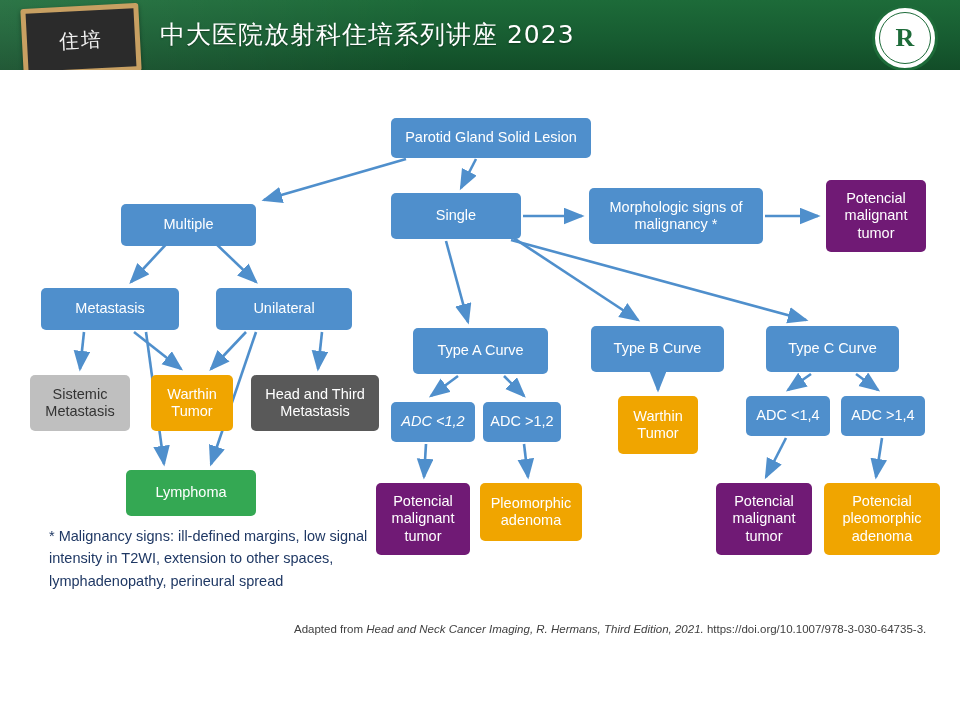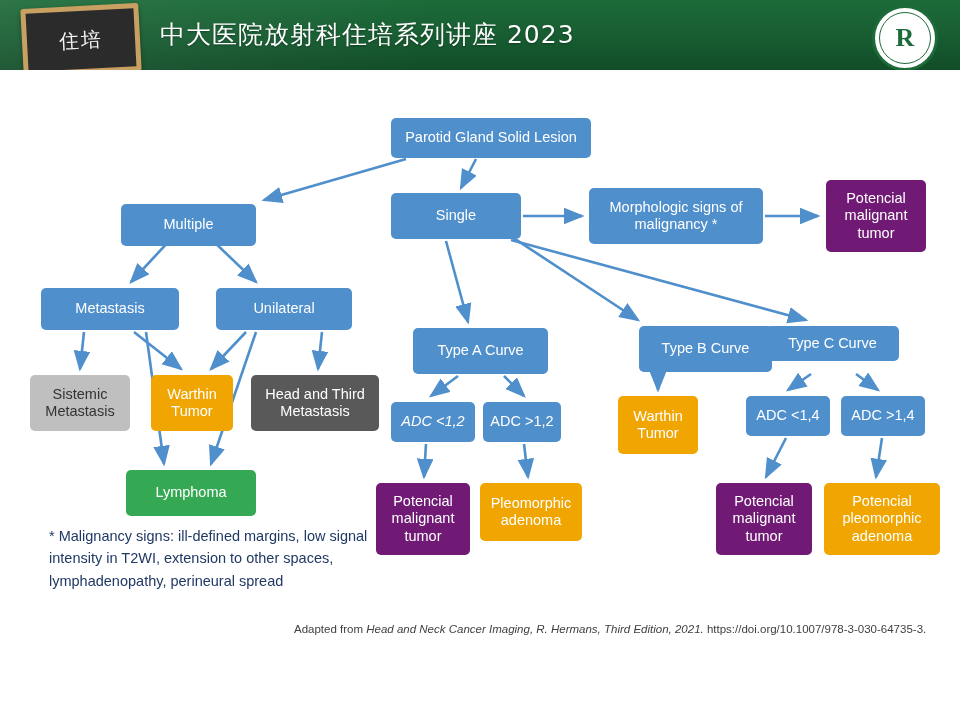--- a/index.html
+++ b/index.html
@@ -167,22 +167,22 @@
   <div class="node blue" style="left: 385px; top: 123px; width: 130px; height: 46px;">Single</div>
   <div class="node blue" style="left: 583px; top: 118px; width: 174px; height: 56px;">Morphologic signs of malignancy *</div>
   <div class="node red" style="left: 820px; top: 110px; width: 100px; height: 72px;">Potencial malignant tumor</div>
   <div class="node blue" style="left: 35px; top: 218px; width: 138px; height: 42px;">Metastasis</div>
   <div class="node blue" style="left: 210px; top: 218px; width: 136px; height: 42px;">Unilateral</div>
   <div class="node gray" style="left: 24px; top: 305px; width: 100px; height: 56px;">Sistemic Metastasis</div>
   <div class="node orange" style="left: 145px; top: 305px; width: 82px; height: 56px;">Warthin Tumor</div>
   <div class="node dgray" style="left: 245px; top: 305px; width: 128px; height: 56px;">Head and Third Metastasis</div>
   <div class="node green" style="left: 120px; top: 400px; width: 130px; height: 46px;">Lymphoma</div>
   <div class="node blue" style="left: 407px; top: 258px; width: 135px; height: 46px;">Type A Curve</div>
-  <div class="node blue" style="left: 585px; top: 256px; width: 133px; height: 46px; margin-left: 48px;">Type B Curve</div>
-  <div class="node blue" style="left: 760px; top: 256px; width: 133px; height: 35px;">Type C Curve</div>
+  <div class="node blue" style="left: 585px; top: 256px; width: 133px; height: 46px;">Type B Curve</div>
+  <div class="node blue" style="left: 760px; top: 256px; width: 133px; height: 46px;">Type C Curve</div>
   <div class="node blue" style="left: 385px; top: 332px; width: 84px; height: 40px; font-style: italic;">ADC &lt;1,2</div>
   <div class="node blue" style="left: 477px; top: 332px; width: 78px; height: 40px;">ADC &gt;1,2</div>
   <div class="node orange" style="left: 612px; top: 326px; width: 80px; height: 58px;">Warthin Tumor</div>
   <div class="node blue" style="left: 740px; top: 326px; width: 84px; height: 40px;">ADC &lt;1,4</div>
   <div class="node blue" style="left: 835px; top: 326px; width: 84px; height: 40px;">ADC &gt;1,4</div>
   <div class="node red" style="left: 370px; top: 413px; width: 94px; height: 72px;">Potencial malignant tumor</div>
   <div class="node orange" style="left: 474px; top: 413px; width: 102px; height: 58px;">Pleomorphic adenoma</div>
   <div class="node red" style="left: 710px; top: 413px; width: 96px; height: 72px;">Potencial malignant tumor</div>
   <div class="node orange" style="left: 818px; top: 413px; width: 116px; height: 72px;">Potencial pleomorphic adenoma</div>
 

